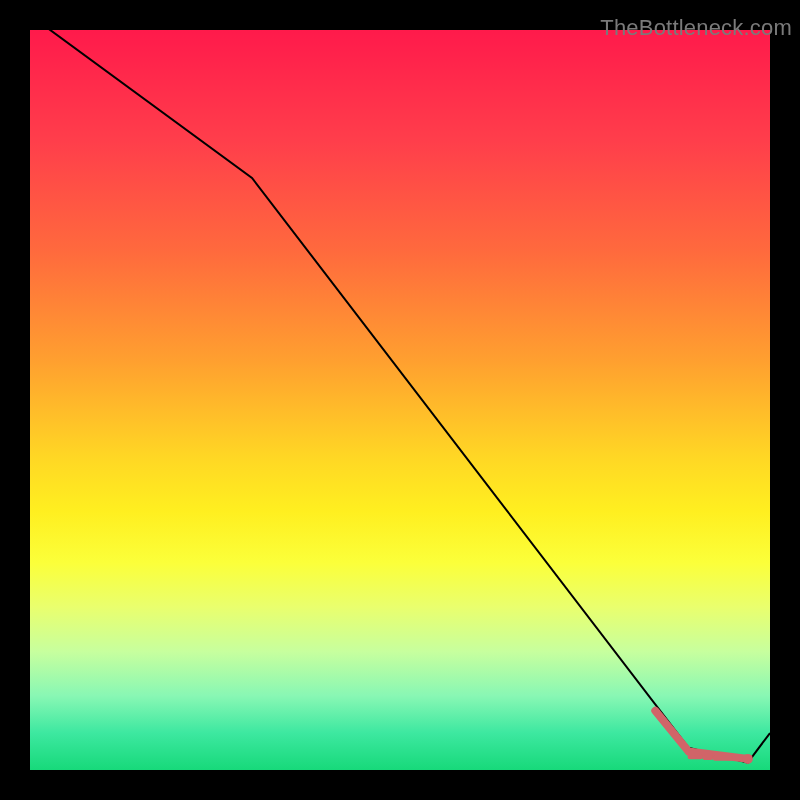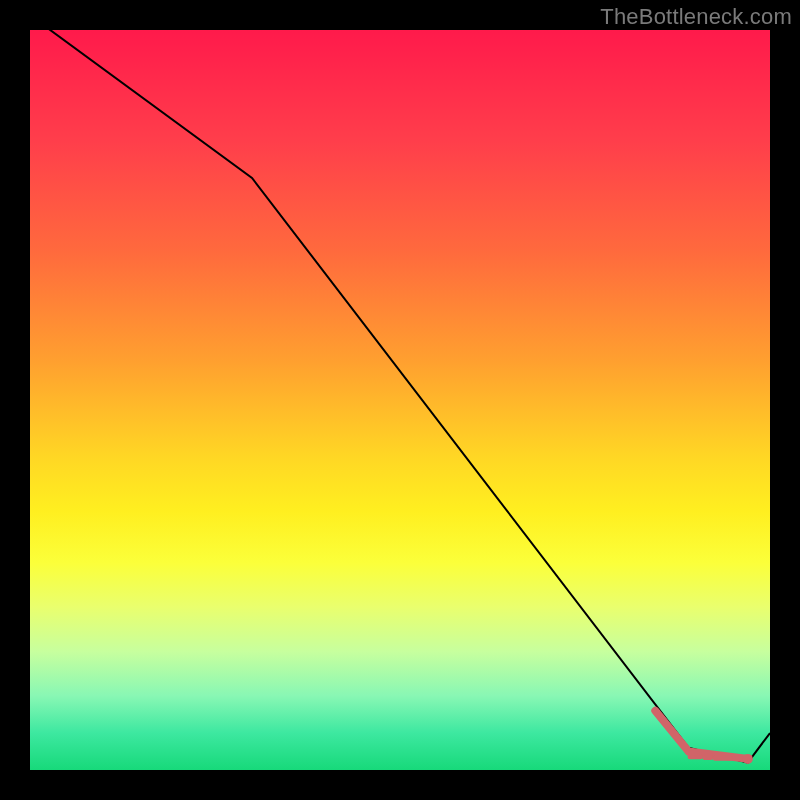--- a/index.html
+++ b/index.html
@@ -40,21 +40,21 @@
   }
   svg.overlay {
     position: absolute;
     left: 30px;
     top: 30px;
     width: 740px;
     height: 740px;
   }
   .watermark {
     position: absolute;
-    top: 4px;
+    top: 15px;
     right: 8px;
     color: #7a7a7a;
     font-size: 22px;
     letter-spacing: 0.2px;
     user-select: none;
   }
 </style>
 </head>
 <body>
 

